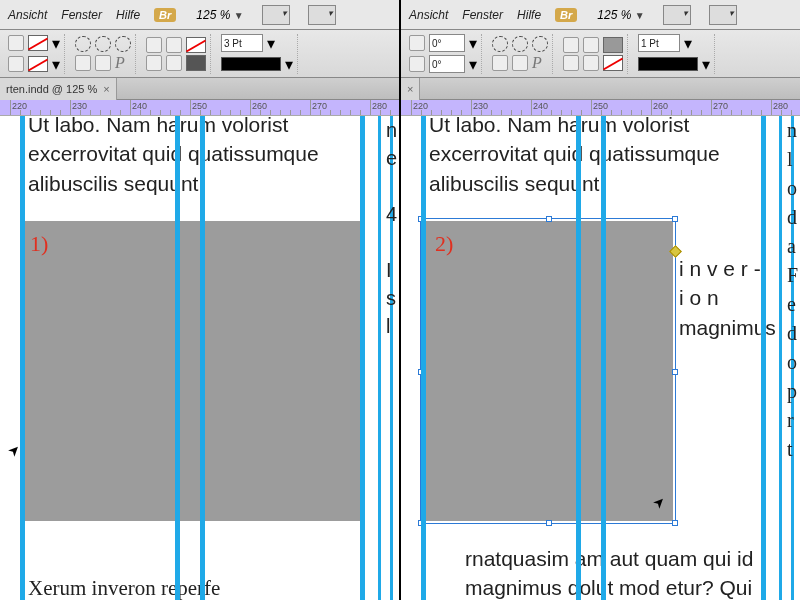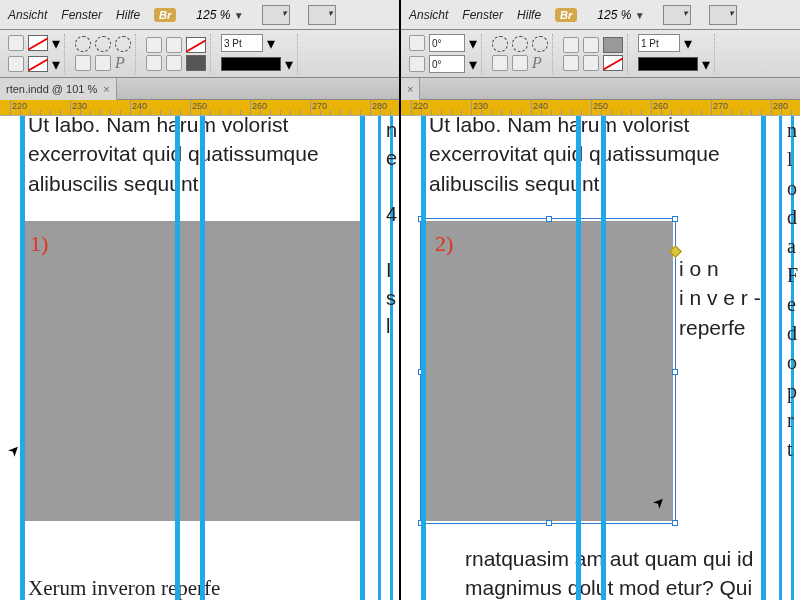--- a/index.html
+++ b/index.html
@@ -26,21 +26,21 @@
 .tiny-icon { width: 16px; height: 16px; display: inline-block; border: 1px solid #999; background: #eee; border-radius: 2px; }
 .dashed-circ { width:16px;height:16px;border:1px dashed #444;border-radius:50%;display:inline-block;}
 .pt-field { width: 42px; height: 18px; background:#fff; border:1px solid #888; font-size:10px; padding:0 2px; line-height:18px; color:#222; display:inline-block;}
 .stroke-bar { width: 60px; height: 14px; background:#000; border:1px solid #555; display:inline-block;}
 .little-p { font-family: serif; font-size: 16px; color:#777; font-style:italic;}
 
 .tab-bar { height: 22px; background: linear-gradient(#cfcfcf,#bdbdbd); border-bottom: 1px solid #888; display:flex; align-items:center; font-size: 11px; }
 .tab { padding: 0 6px; height: 22px; line-height: 22px; background: #d8d8d8; border-right:1px solid #999; color:#333; display:inline-flex; align-items:center; gap:6px;}
 .tab .close { color:#666; }
 
-.ruler { height: 16px; background:#eab308; border-bottom:1px solid #aaa; position:relative; font-size:9px; color:#555; overflow:hidden;}
+.ruler { height: 16px; background:#c4b5fd; border-bottom:1px solid #aaa; position:relative; font-size:9px; color:#555; overflow:hidden;}
 .ruler .tick { position:absolute; top:0; width:1px; height:16px; background:#999;}
 .ruler .lab { position:absolute; top:1px; }
 
 .canvas { position:absolute; top:116px; left:0; right:0; bottom:0; background:#fff; overflow:hidden;}
 .doc-text { font-family: Garamond, "Times New Roman", serif; font-size: 21px; color:#222; line-height: 1.4; }
 .guide-v { position:absolute; top:0; bottom:0; width:5px; background:#1fa9e8; }
 .edge-guide { position:absolute; top:0; bottom:0; width:3px; background:#1fa9e8; }
 .gray-box { position:absolute; background:#9c9c9c; }
 .red-num { font-family: Garamond, serif; font-size: 22px; color:#e03020; position:absolute; }
 .sel-frame { position:absolute; border:1px solid #2c7ad6; pointer-events:none; }
@@ -108,21 +108,21 @@
         </div>
       <div class="tool-row">
           <span class="stroke-bar"></span>
           <span class="dd">▾</span>
         </div>
     </div>
   </div>
 
   <div class="tab-bar">
     <div class="tab">
-        <span>rten.indd @ 101 %</span>
+        <span>rten.indd @ 125 %</span>
         <span class="close">×</span>
       </div>
   </div>
 
   <div class="ruler" id="ruler-l">
       <div class="tick" style="left: 10px;"></div>
       <div class="lab" style="left: 12px;">220</div>
       <div class="tick" style="left: 20px; height: 6px; top: 10px;"></div>
       <div class="tick" style="left: 30px; height: 6px; top: 10px;"></div>
       <div class="tick" style="left: 40px; height: 10px; top: 10px;"></div>
@@ -325,23 +325,23 @@
       <div class="sel-handle" style="right:-3px;top:-3px;"></div>
       <div class="sel-handle" style="left:-3px;top:150px;"></div>
       <div class="sel-handle" style="right:-3px;top:150px;"></div>
       <div class="sel-handle" style="left:-3px;bottom:-3px;"></div>
       <div class="sel-handle" style="left:125px;bottom:-3px;"></div>
       <div class="sel-handle" style="right:-3px;bottom:-3px;"></div>
       <div class="yellow-handle" style="right:-5px; top:28px;"></div>
     </div>
     <div class="red-num" style="left:34px; top:115px;">2)</div>
     <div class="doc-text" style="position:absolute; left:278px; top:138px; width:88px; text-align:justify;">
+      <div>i n v e r -</div>
       <div>i   o   n</div>
-      <div>i n v e r -</div>
-      <div>reperfe</div>
+      <div>magnimus</div>
     </div>
     <div class="doc-text" style="position:absolute; left:64px; top:428px; width:310px;">
       <div>rnatquasim am aut quam qui id</div>
       <div>magnimus dolut mod etur? Qui</div>
     </div>
 
     <div class="guide-v" style="left:20px;"></div>
     <div class="guide-v" style="left:175px;"></div>
     <div class="guide-v" style="left:200px;"></div>
     <div class="guide-v" style="left:360px;"></div>

